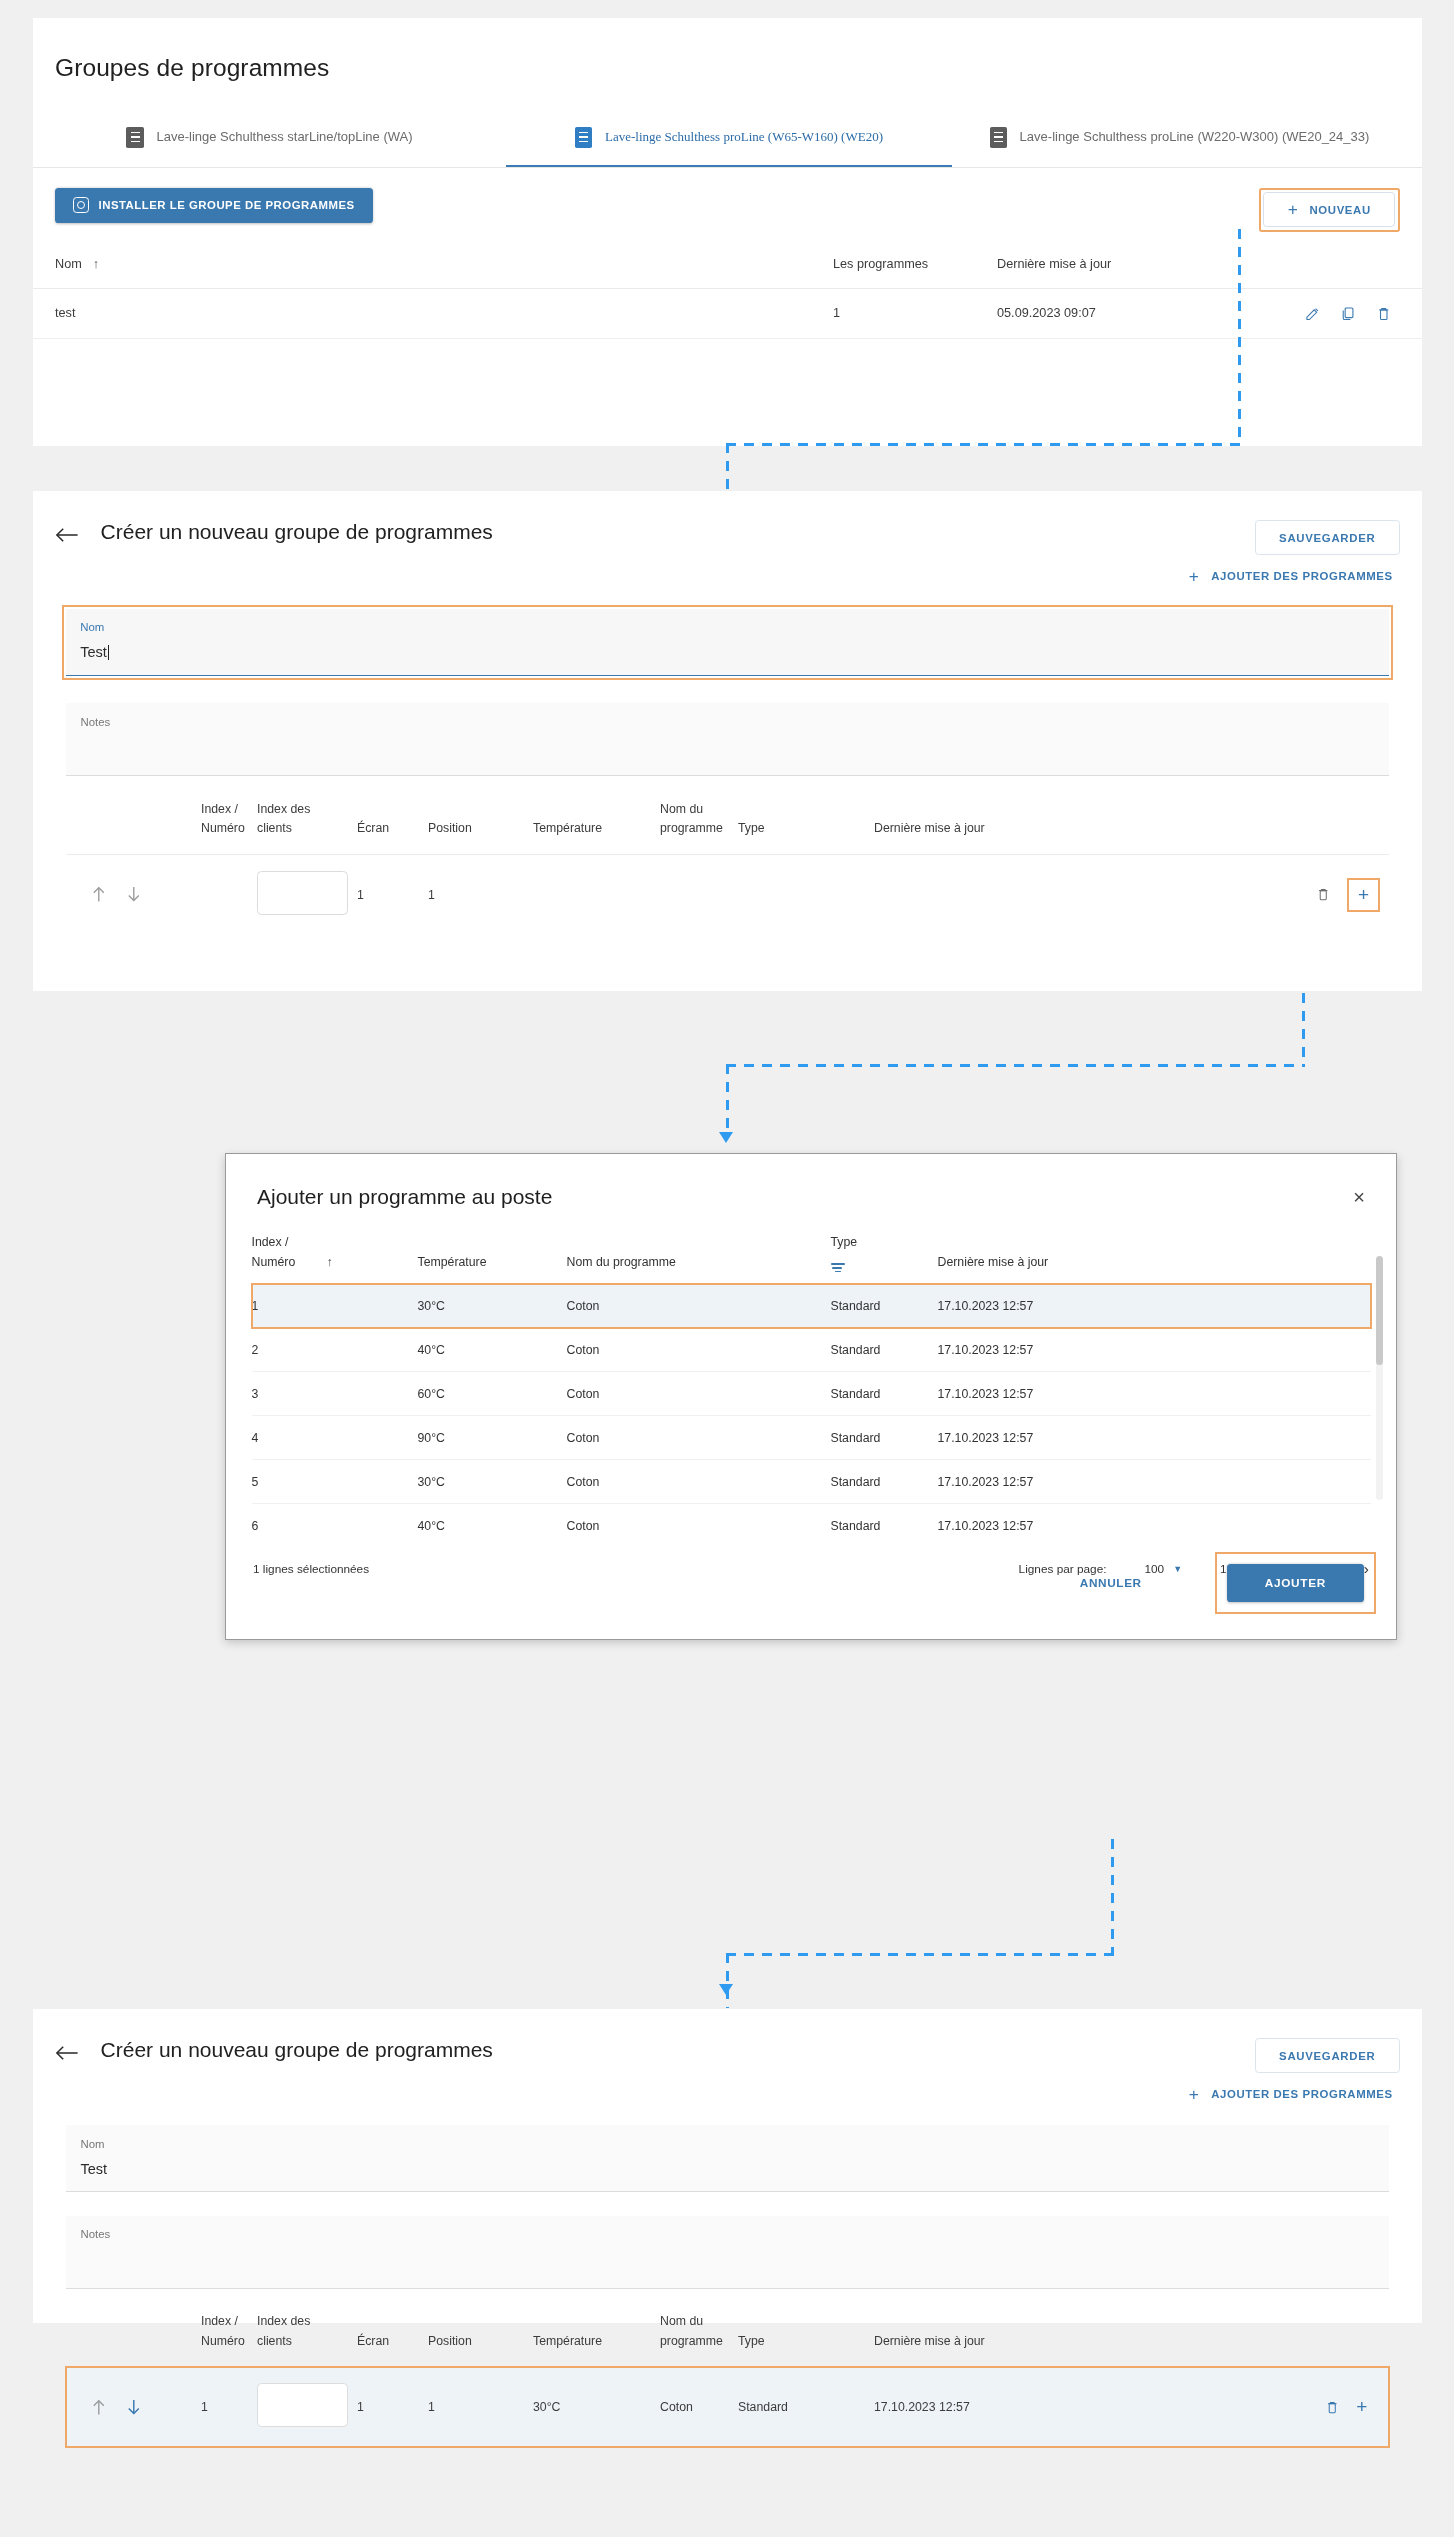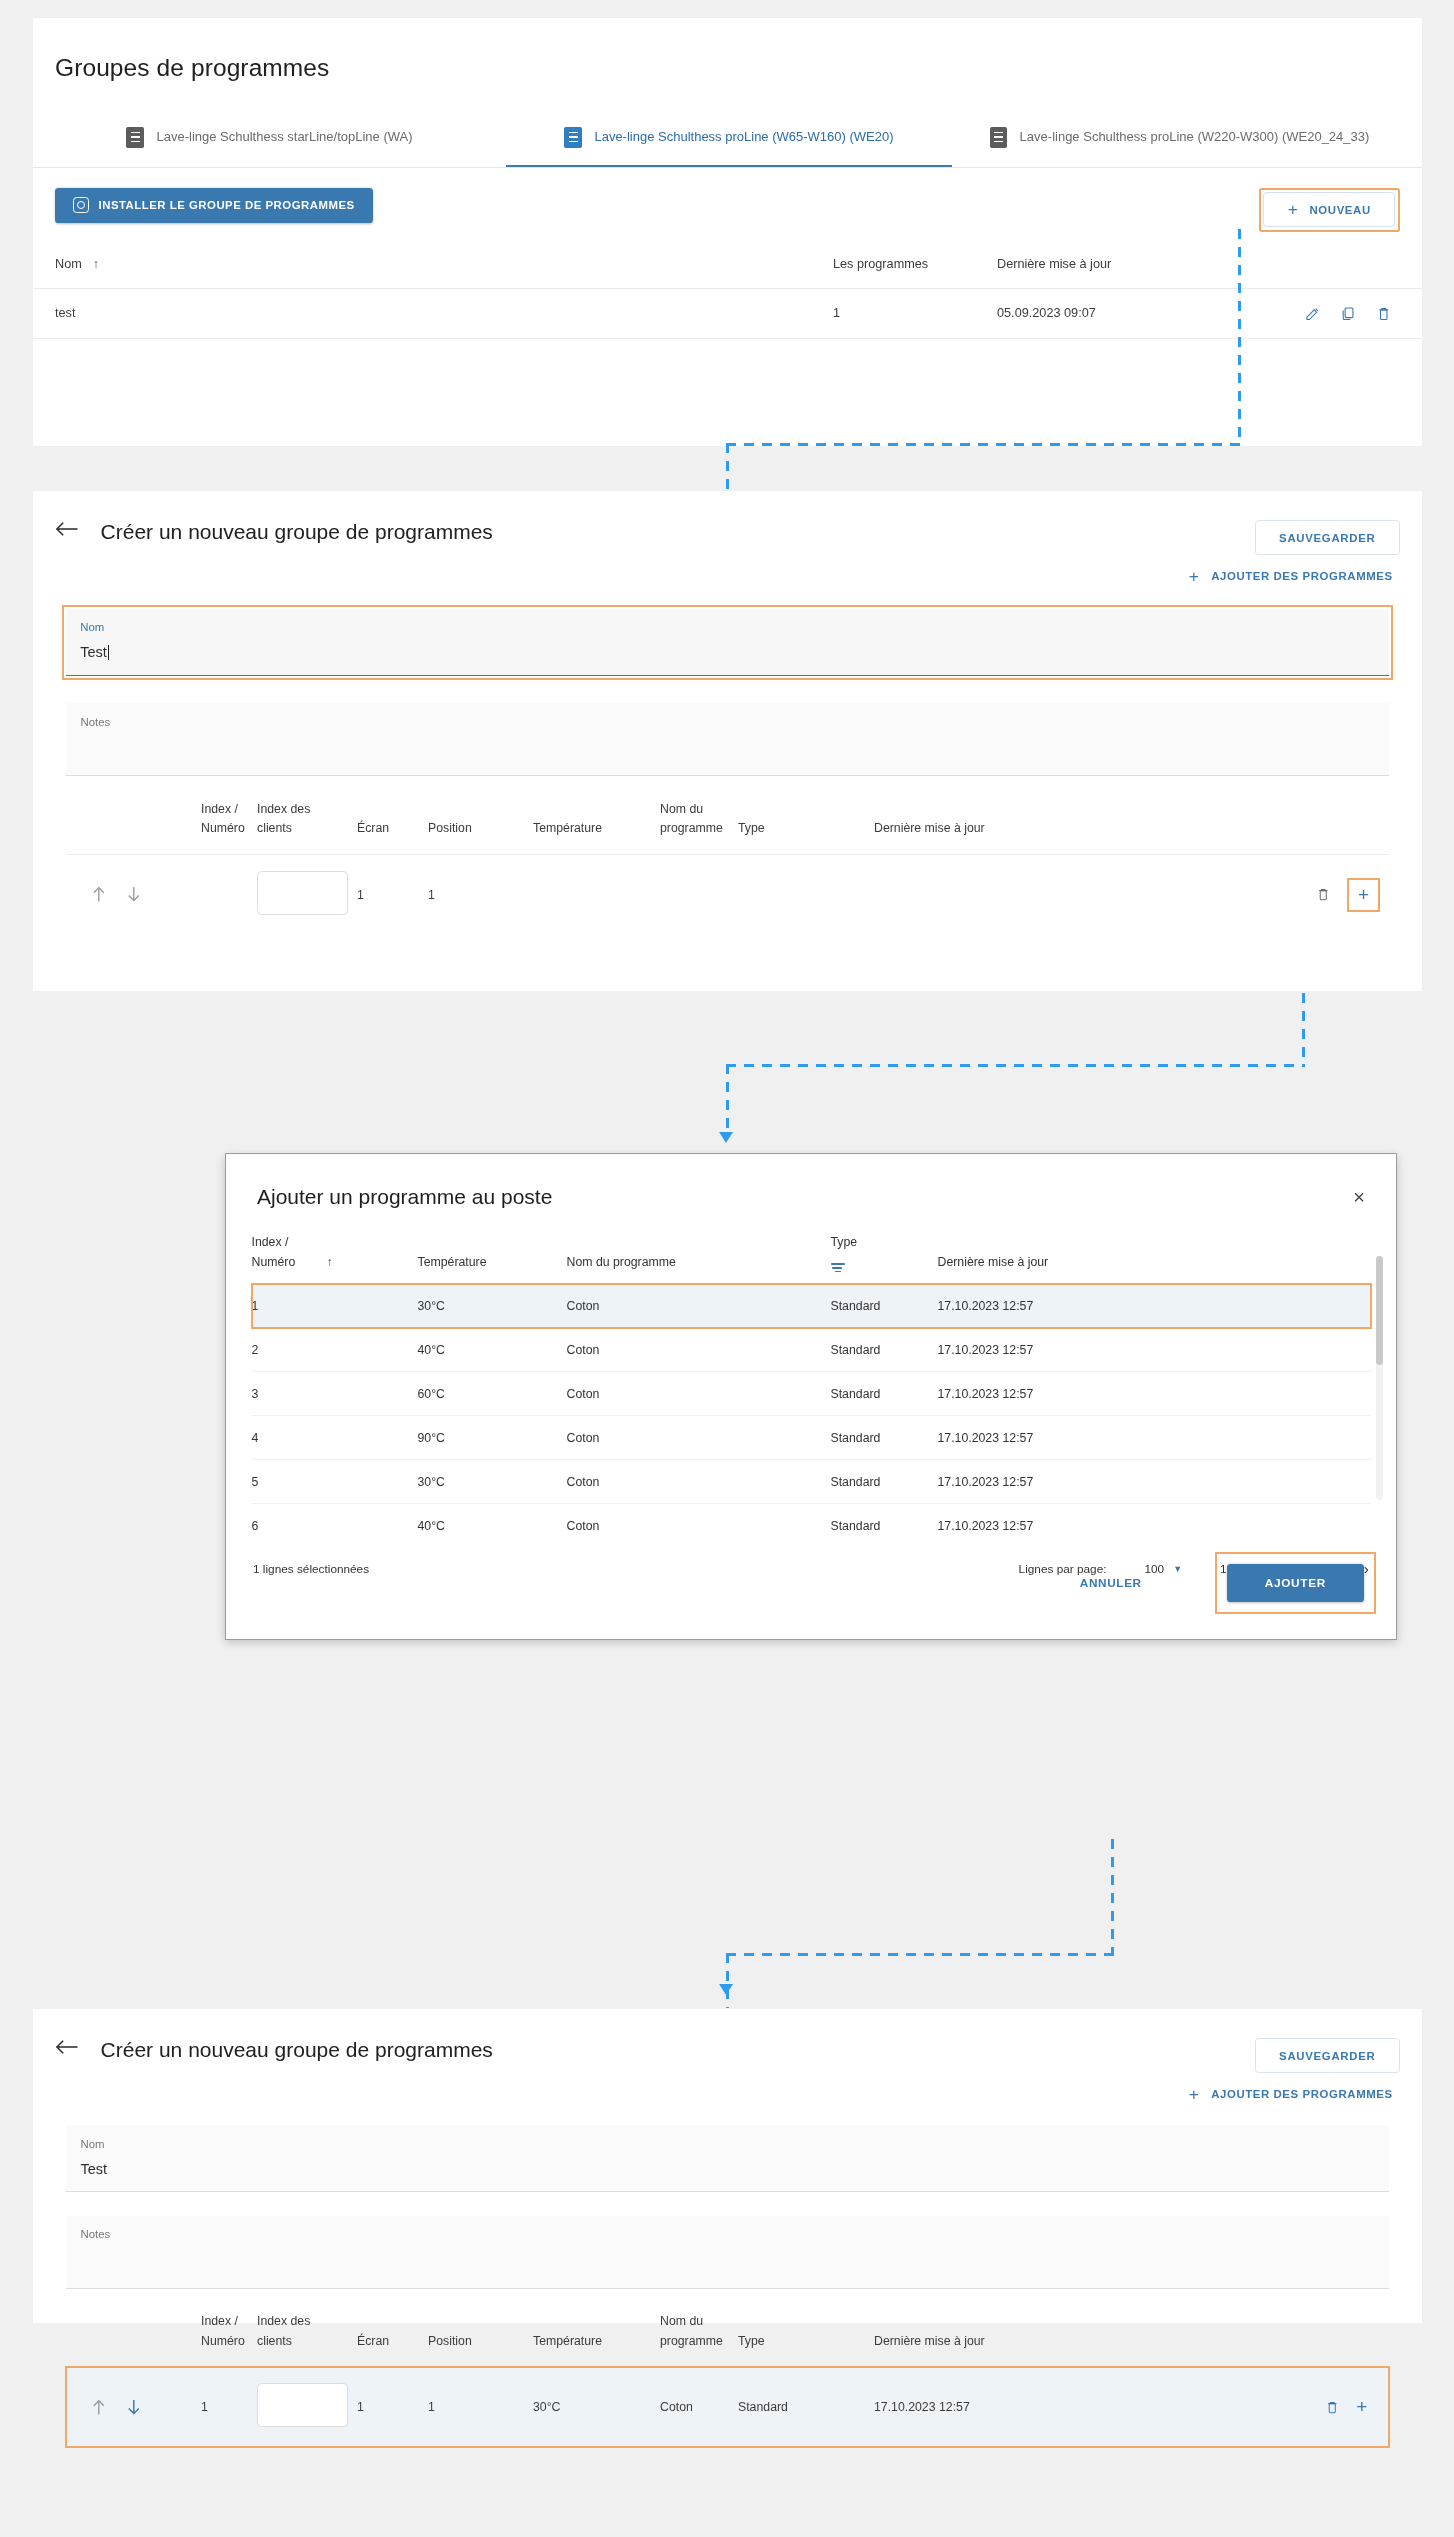--- a/index.html
+++ b/index.html
@@ -44,21 +44,21 @@
     font-size: 13px;
     color: #6b6b6b;
     padding: 0 11px;
     position: relative;
     text-align: center;
     line-height: 1.45;
   }
   .tab.t1 { width: 473px; }
   .tab.t2 { width: 446px; }
   .tab.t3 { width: 455px; }
-  .tab.active { color: #2c6ca8; }
+  .tab.active { color: #2c6ca8; font-family: Liberation Serif, serif; }
   .tab.active:after {
     content: "";
     position: absolute;
     left: 0; right: 0; bottom: -0.9px;
     height: 2.7px;
     background: #3a7cb8;
   }
   .tab-ico {
     width: 17.3px; height: 21px;
     border-radius: 1.8px;
@@ -153,21 +153,21 @@
   
   #panel-create-1 { top: 491px; height: 500px; }
   #panel-create-2 { top: 2009px; height: 314px; }
 
   .form-head {
     display: flex;
     align-items: flex-start;
     justify-content: space-between;
     padding: 29px 22px 0 22px;
   }
-  .form-head-left { display: flex; align-items: flex-start; gap: 22px; }
+  .form-head-left { display: flex; align-items: flex-end; gap: 22px; }
   .back-arrow { color: #2b2b2b; cursor: pointer; }
   .form-title { font-size: 21px; color: #212121; font-weight: 400; }
   .form-head-right { display: flex; flex-direction: column; align-items: flex-end; gap: 12.7px; }
   .btn-save {
     background: #fff;
     color: #3a78b0;
     border: 0.9px solid #dbe4ec;
     border-radius: 3.6px;
     font-size: 11.4px;
     font-weight: 600;

